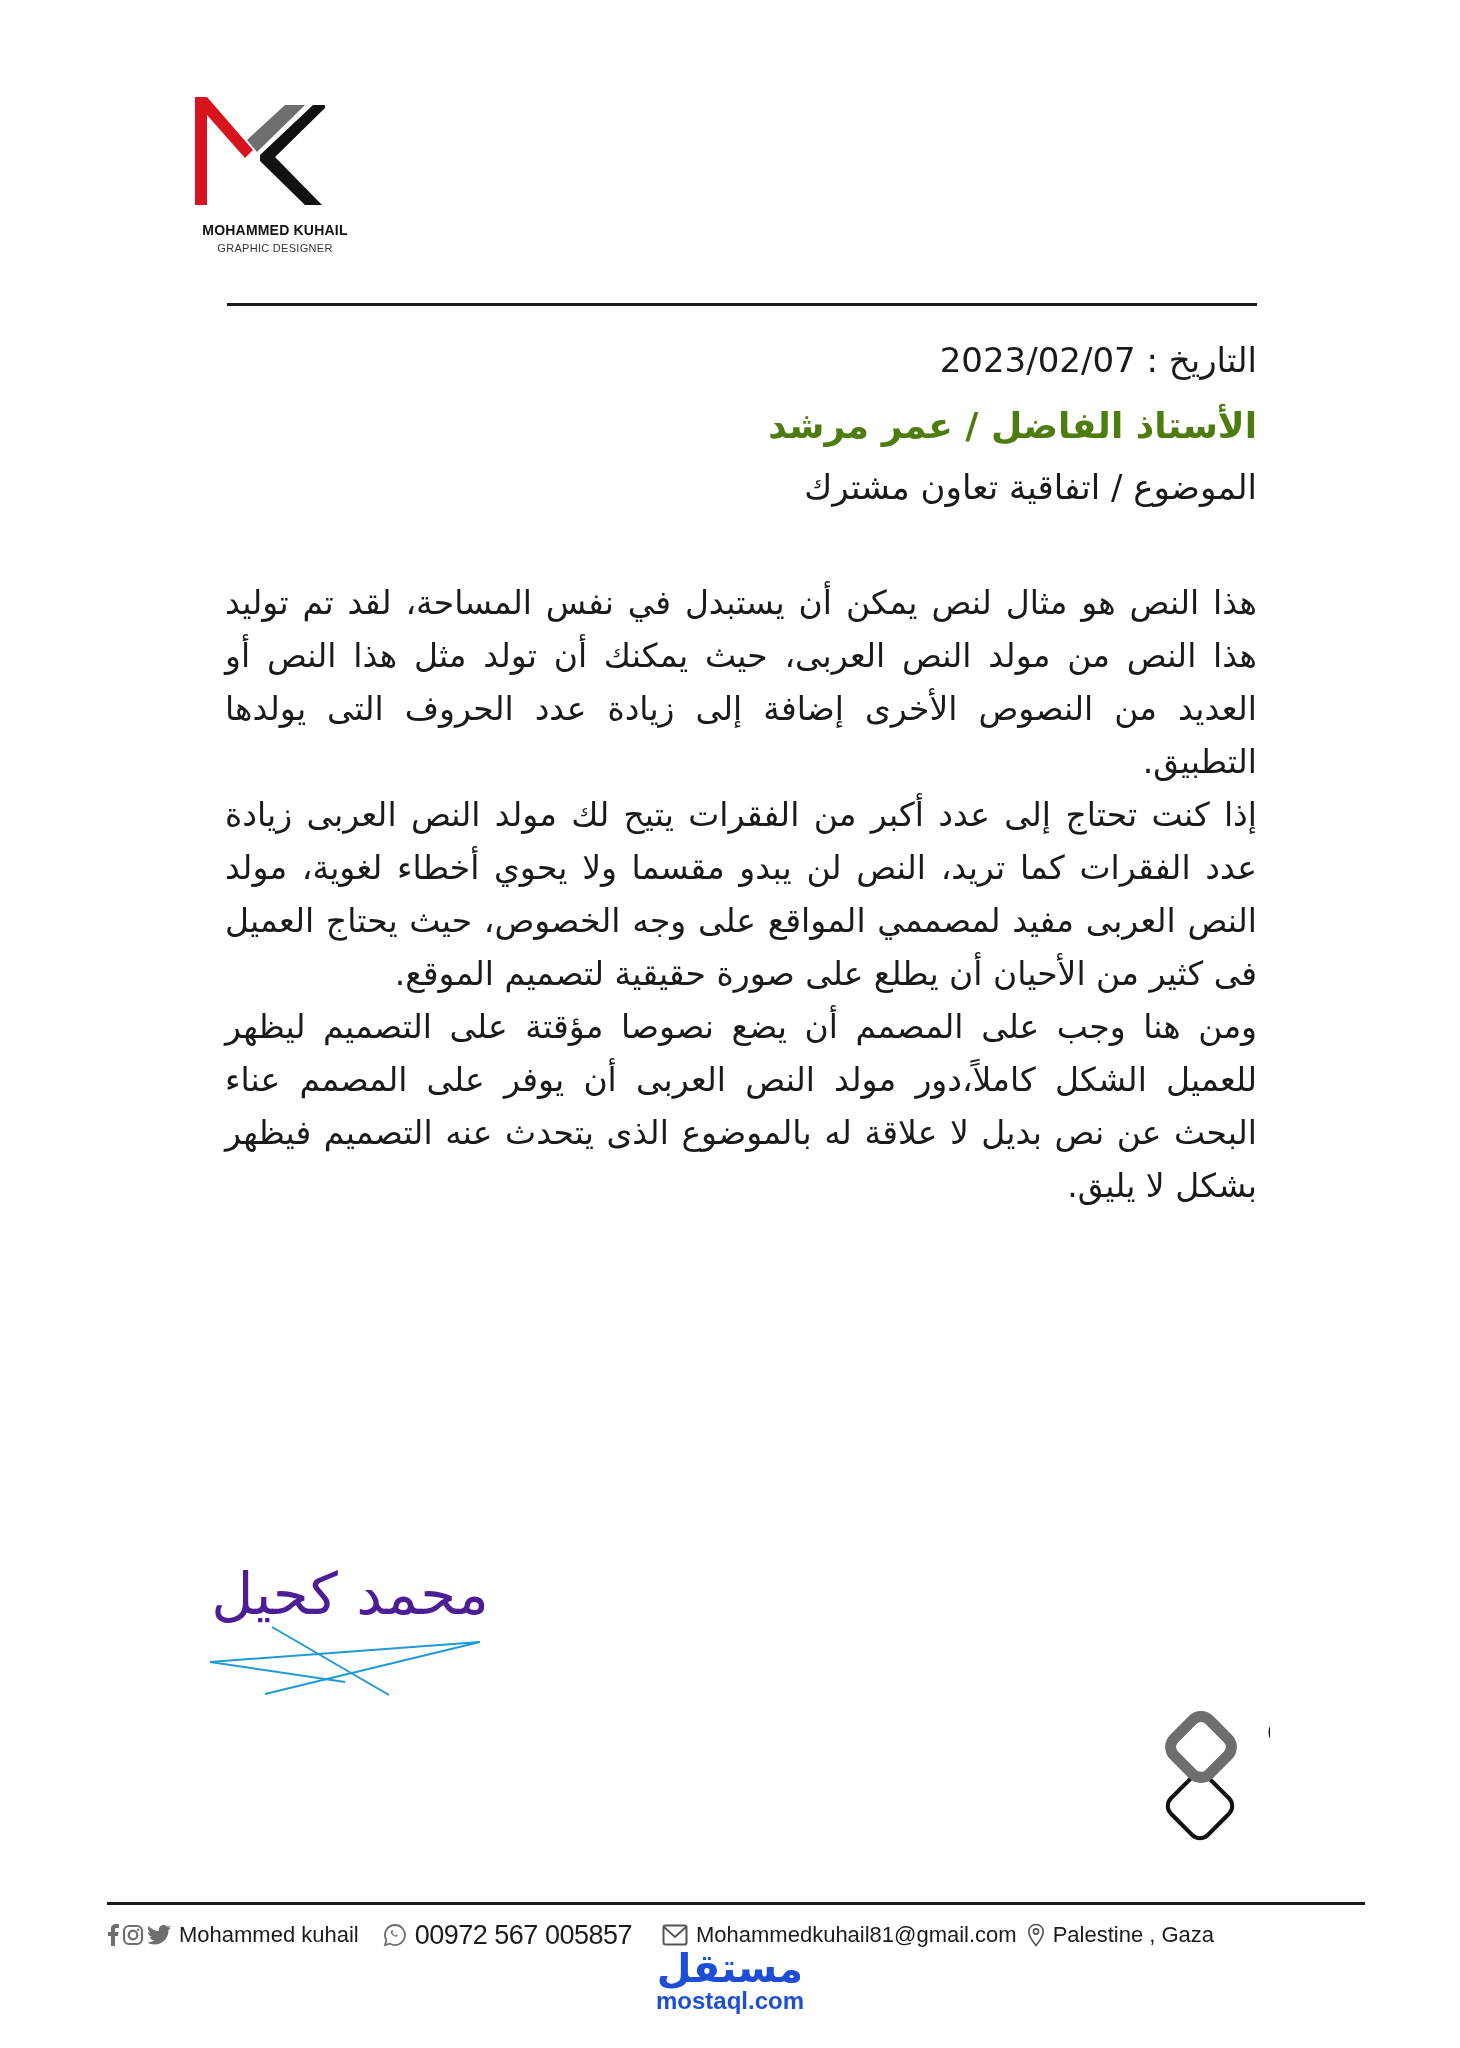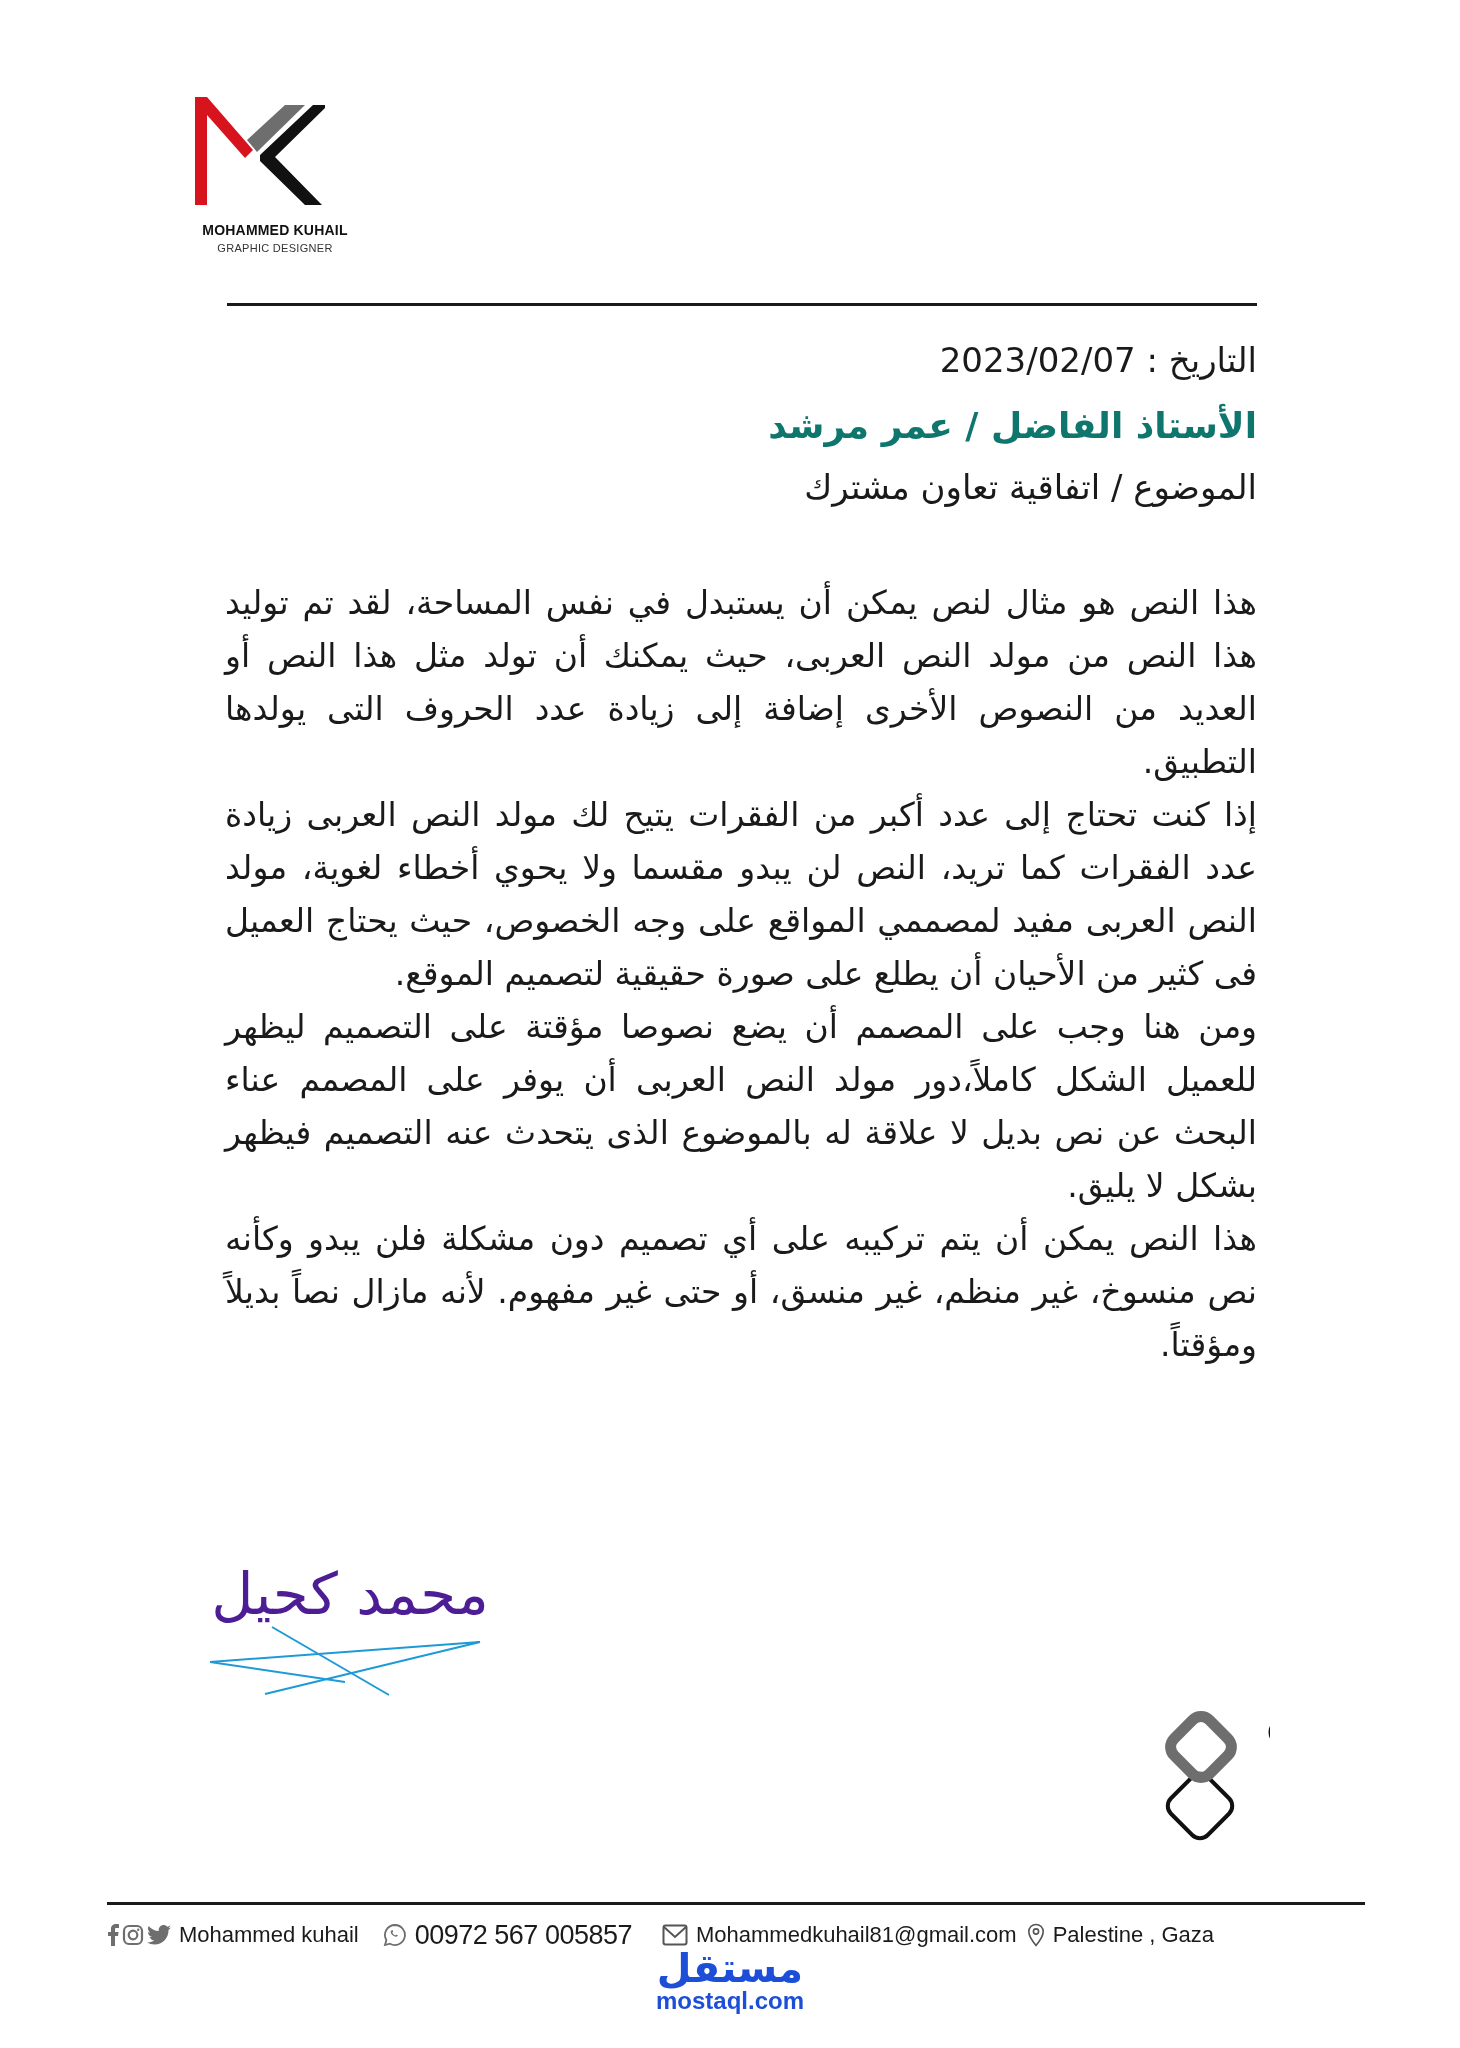--- a/index.html
+++ b/index.html
@@ -14,21 +14,21 @@
                font-family:"Liberation Sans", sans-serif; font-weight:bold; font-size:14px; letter-spacing:0.2px; color:#111; }
   .logo-role { position:absolute; left:0; width:250px; top:162px; text-align:center;
                font-family:"Liberation Sans", sans-serif; font-size:11px; color:#333; letter-spacing:0.3px; }
 
   .rule-top { left:227px; top:303px; width:1030px; height:3px; background:#1a1a1a; }
   .rule-bottom { left:107px; top:1902px; width:1258px; height:3px; background:#1a1a1a; }
 
   .rtl { direction:rtl; text-align:center; }
 
   .date-line { right:203px; top:340px; font-size:34px; color:#1a1a1a; white-space:nowrap; }
-  .recipient { right:203px; top:405px; font-size:36px; font-weight:bold; color:#0f766e; white-space:nowrap; }
+  .recipient { right:203px; top:405px; font-size:36px; font-weight:bold; color:#4d7c0f; white-space:nowrap; }
   .subject { right:203px; top:467px; font-size:34px; color:#1a1a1a; white-space:nowrap; }
 
   .body-text { left:225px; width:1032px; top:576px; font-size:33px; line-height:53px;
                color:#1a1a1a; text-align:justify; text-align-last:right; }
   .body-text p { margin:0; }
 
   .sig-name { left:210px; top:1560px; width:280px; font-size:58px; color:#4c1d95; }
   .sig-mark { left:205px; top:1622px; }
 
   .deco { left:1150px; top:1680px; }
@@ -62,21 +62,20 @@
 <div class="abs rule-top"></div>
 
 <div class="abs rtl date-line">التاريخ : 2023/02/07</div>
 <div class="abs rtl recipient">الأستاذ الفاضل / عمر مرشد</div>
 <div class="abs rtl subject">الموضوع / اتفاقية تعاون مشترك</div>
 
 <div class="abs rtl body-text">
   <p>هذا النص هو مثال لنص يمكن أن يستبدل في نفس المساحة، لقد تم توليد هذا النص من مولد النص العربى، حيث يمكنك أن تولد مثل هذا النص أو العديد من النصوص الأخرى إضافة إلى زيادة عدد الحروف التى يولدها التطبيق.</p>
   <p>إذا كنت تحتاج إلى عدد أكبر من الفقرات يتيح لك مولد النص العربى زيادة عدد الفقرات كما تريد، النص لن يبدو مقسما ولا يحوي أخطاء لغوية، مولد النص العربى مفيد لمصممي المواقع على وجه الخصوص، حيث يحتاج العميل فى كثير من الأحيان أن يطلع على صورة حقيقية لتصميم الموقع.</p>
   <p>ومن هنا وجب على المصمم أن يضع نصوصا مؤقتة على التصميم ليظهر للعميل الشكل كاملاً،دور مولد النص العربى أن يوفر على المصمم عناء البحث عن نص بديل لا علاقة له بالموضوع الذى يتحدث عنه التصميم فيظهر بشكل لا يليق.</p>
-  <p>هذا النص يمكن أن يتم تركيبه على أي تصميم دون مشكلة فلن يبدو وكأنه نص منسوخ، غير منظم، غير منسق، أو حتى غير مفهوم. لأنه مازال نصاً بديلاً ومؤقتاً.</p>
 </div>
 
 <div class="abs rtl sig-name">محمد كحيل</div>
 <svg class="abs sig-mark" width="280" height="90" viewBox="0 0 280 90">
   <polyline points="67,5 184,73" fill="none" stroke="#1e9ad6" stroke-width="2"></polyline>
   <polyline points="5,40 275,20 60,72" fill="none" stroke="#1e9ad6" stroke-width="2"></polyline>
   <polyline points="5,40 140,60" fill="none" stroke="#1e9ad6" stroke-width="2"></polyline>
 </svg>
 
 <svg class="abs deco" width="120" height="180" viewBox="0 0 120 180">

